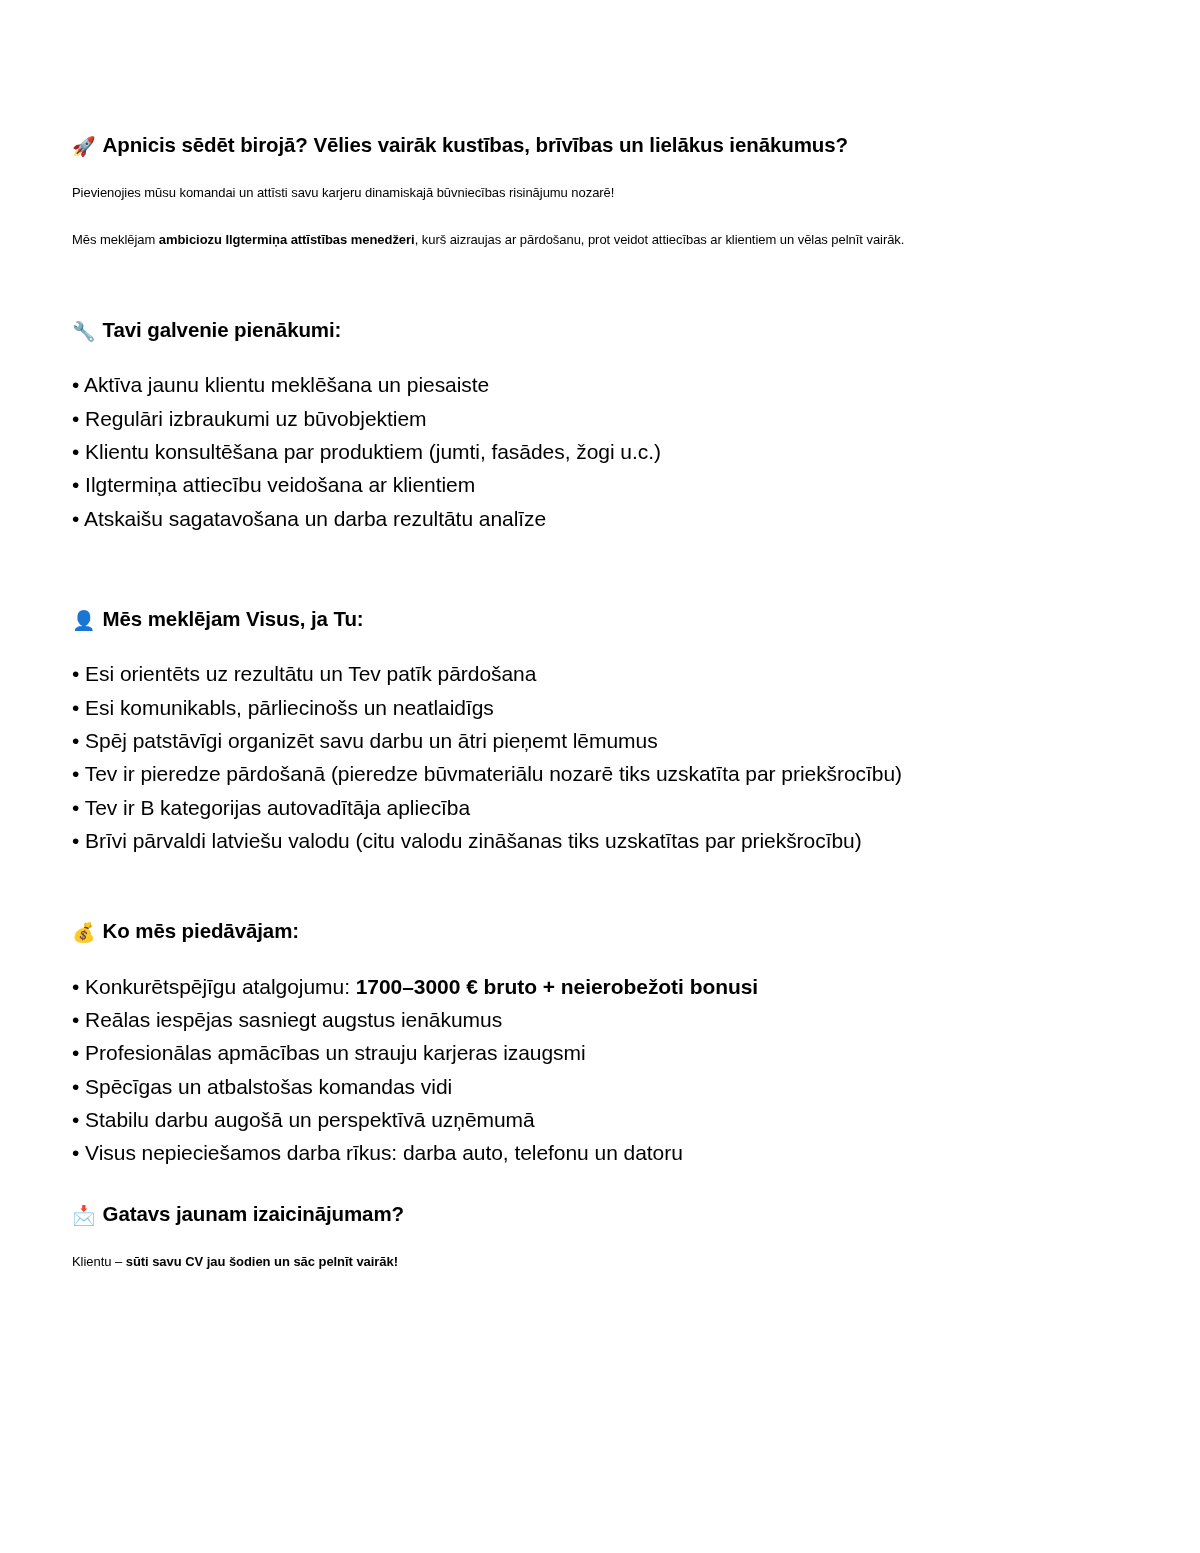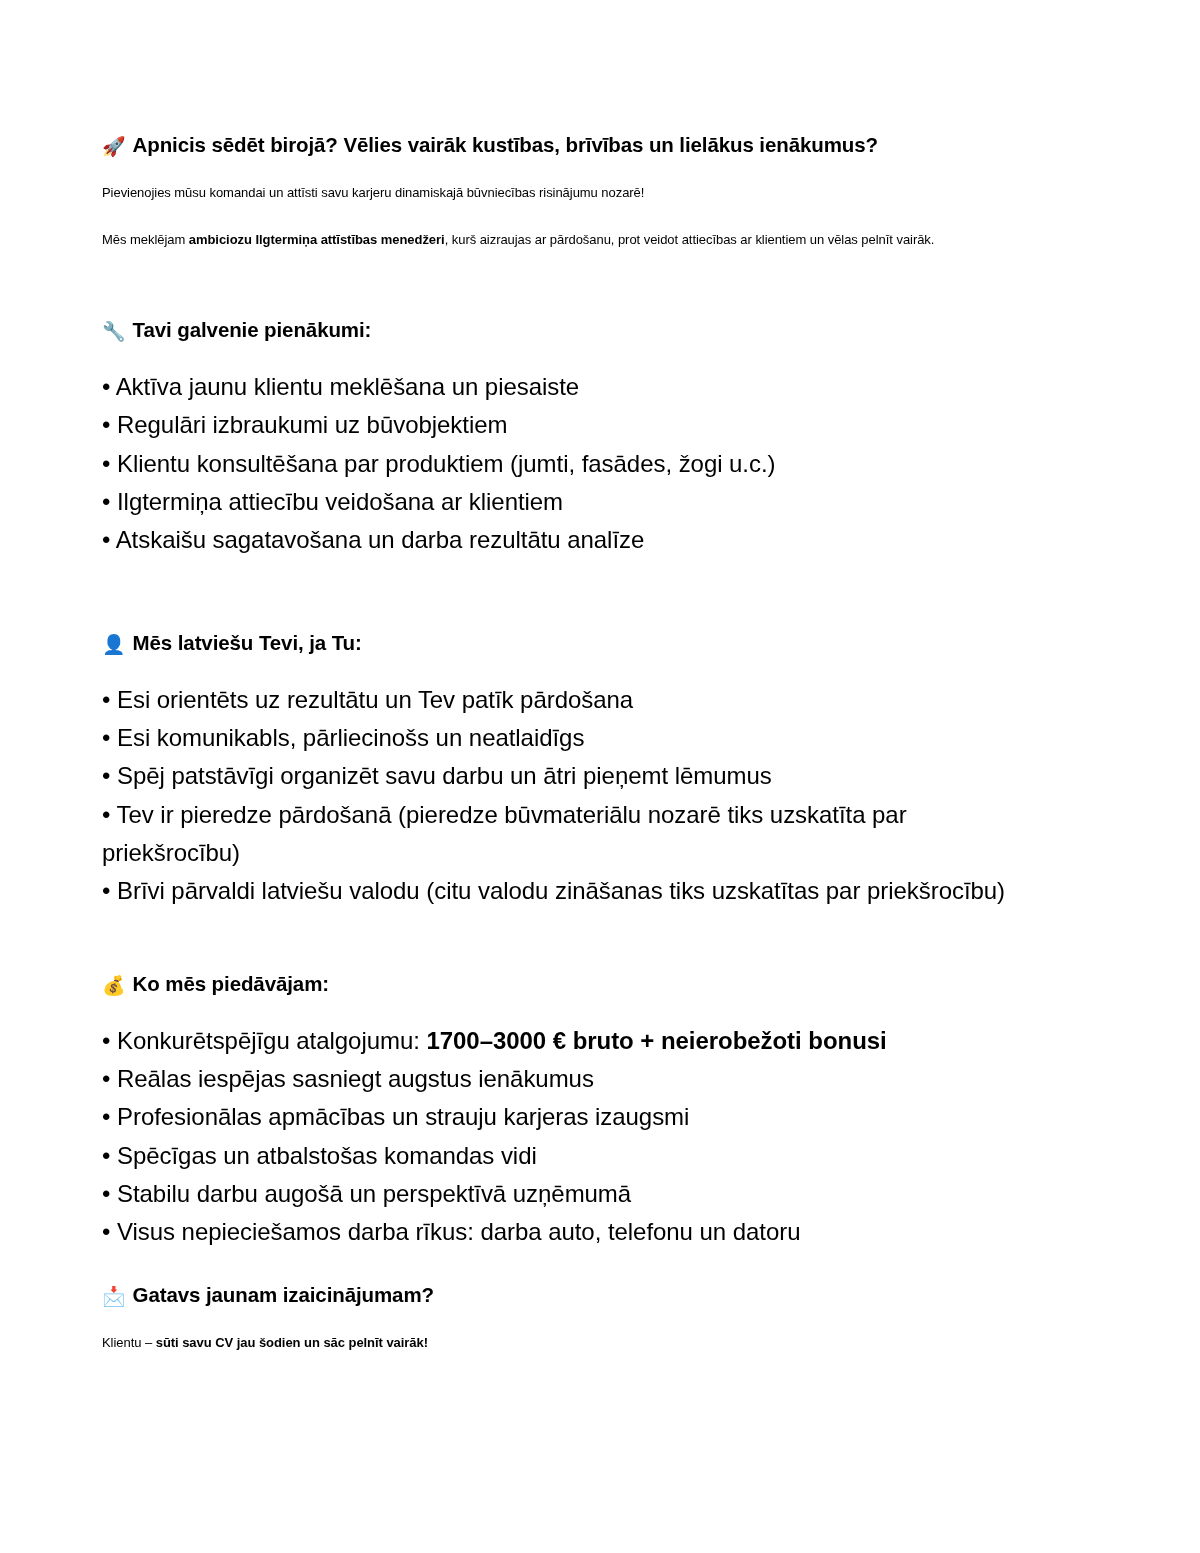--- a/index.html
+++ b/index.html
@@ -13,21 +13,21 @@
     font-family: "Liberation Sans", sans-serif;
     color: #000000;
     -webkit-font-smoothing: antialiased;
   }
   .page {
     position: relative;
     width: 1200px;
     height: 1159px;
     background: #ffffff;
     box-sizing: border-box;
-    padding: 131px 140px 0 102px;
+    padding: 131px 140px 0 72px;
   }
   .doc {
     width: 922px;
   }
 
   
   .heading {
     font-size: 20.5px;
     font-weight: bold;
     line-height: 1.32;
@@ -53,21 +53,21 @@
     margin: 0;
     letter-spacing: -0.05px;
   }
   .para.justify {
     text-align: justify;
     text-align-last: left;
   }
 
   
   .bullets {
-    font-size: 24px;
+    font-size: 21px;
     line-height: 1.59;
     margin: 0;
     letter-spacing: -0.05px;
   }
   .bullets .bullet-row {
     margin: 0;
   }
   .bullets .dot {
     display: inline;
   }
@@ -107,29 +107,30 @@
     <div class="bullets">
       <p class="bullet-row"><span class="dot">•</span> <span>Aktīva jaunu klientu meklēšana un piesaiste</span></p>
       <p class="bullet-row"><span class="dot">•</span> <span>Regulāri izbraukumi uz būvobjektiem</span></p>
       <p class="bullet-row"><span class="dot">•</span> <span>Klientu konsultēšana par produktiem (jumti, fasādes, žogi u.c.)</span></p>
       <p class="bullet-row"><span class="dot">•</span> <span>Ilgtermiņa attiecību veidošana ar klientiem</span></p>
       <p class="bullet-row"><span class="dot">•</span> <span>Atskaišu sagatavošana un darba rezultātu analīze</span></p>
     </div>
 
     <div class="sp-70"></div>
 
-    <p class="heading h-section"><span class="emoji">👤</span><span>Mēs latviešu Tevi, ja Tu:</span></p>
+    <p class="heading h-section"><span class="emoji">👤</span><span>Mēs meklējam Visus, ja Tu:</span></p>
 
     <div class="sp-24"></div>
 
     <div class="bullets">
       <p class="bullet-row"><span class="dot">•</span> <span>Esi orientēts uz rezultātu un Tev patīk pārdošana</span></p>
       <p class="bullet-row"><span class="dot">•</span> <span>Esi komunikabls, pārliecinošs un neatlaidīgs</span></p>
       <p class="bullet-row"><span class="dot">•</span> <span>Spēj patstāvīgi organizēt savu darbu un ātri pieņemt lēmumus</span></p>
       <p class="bullet-row"><span class="dot">•</span> <span>Tev ir pieredze pārdošanā (pieredze būvmateriālu nozarē tiks uzskatīta par priekšrocību)</span></p>
+      <p class="bullet-row"><span class="dot">•</span> <span>Tev ir B kategorijas autovadītāja apliecība</span></p>
       <p class="bullet-row"><span class="dot">•</span> <span>Brīvi pārvaldi latviešu valodu (citu valodu zināšanas tiks uzskatītas par priekšrocību)</span></p>
     </div>
 
     <div class="sp-60"></div>
 
     <p class="heading h-section"><span class="emoji">💰</span><span>Ko mēs piedāvājam:</span></p>
 
     <div class="sp-24"></div>
 
     <div class="bullets">

